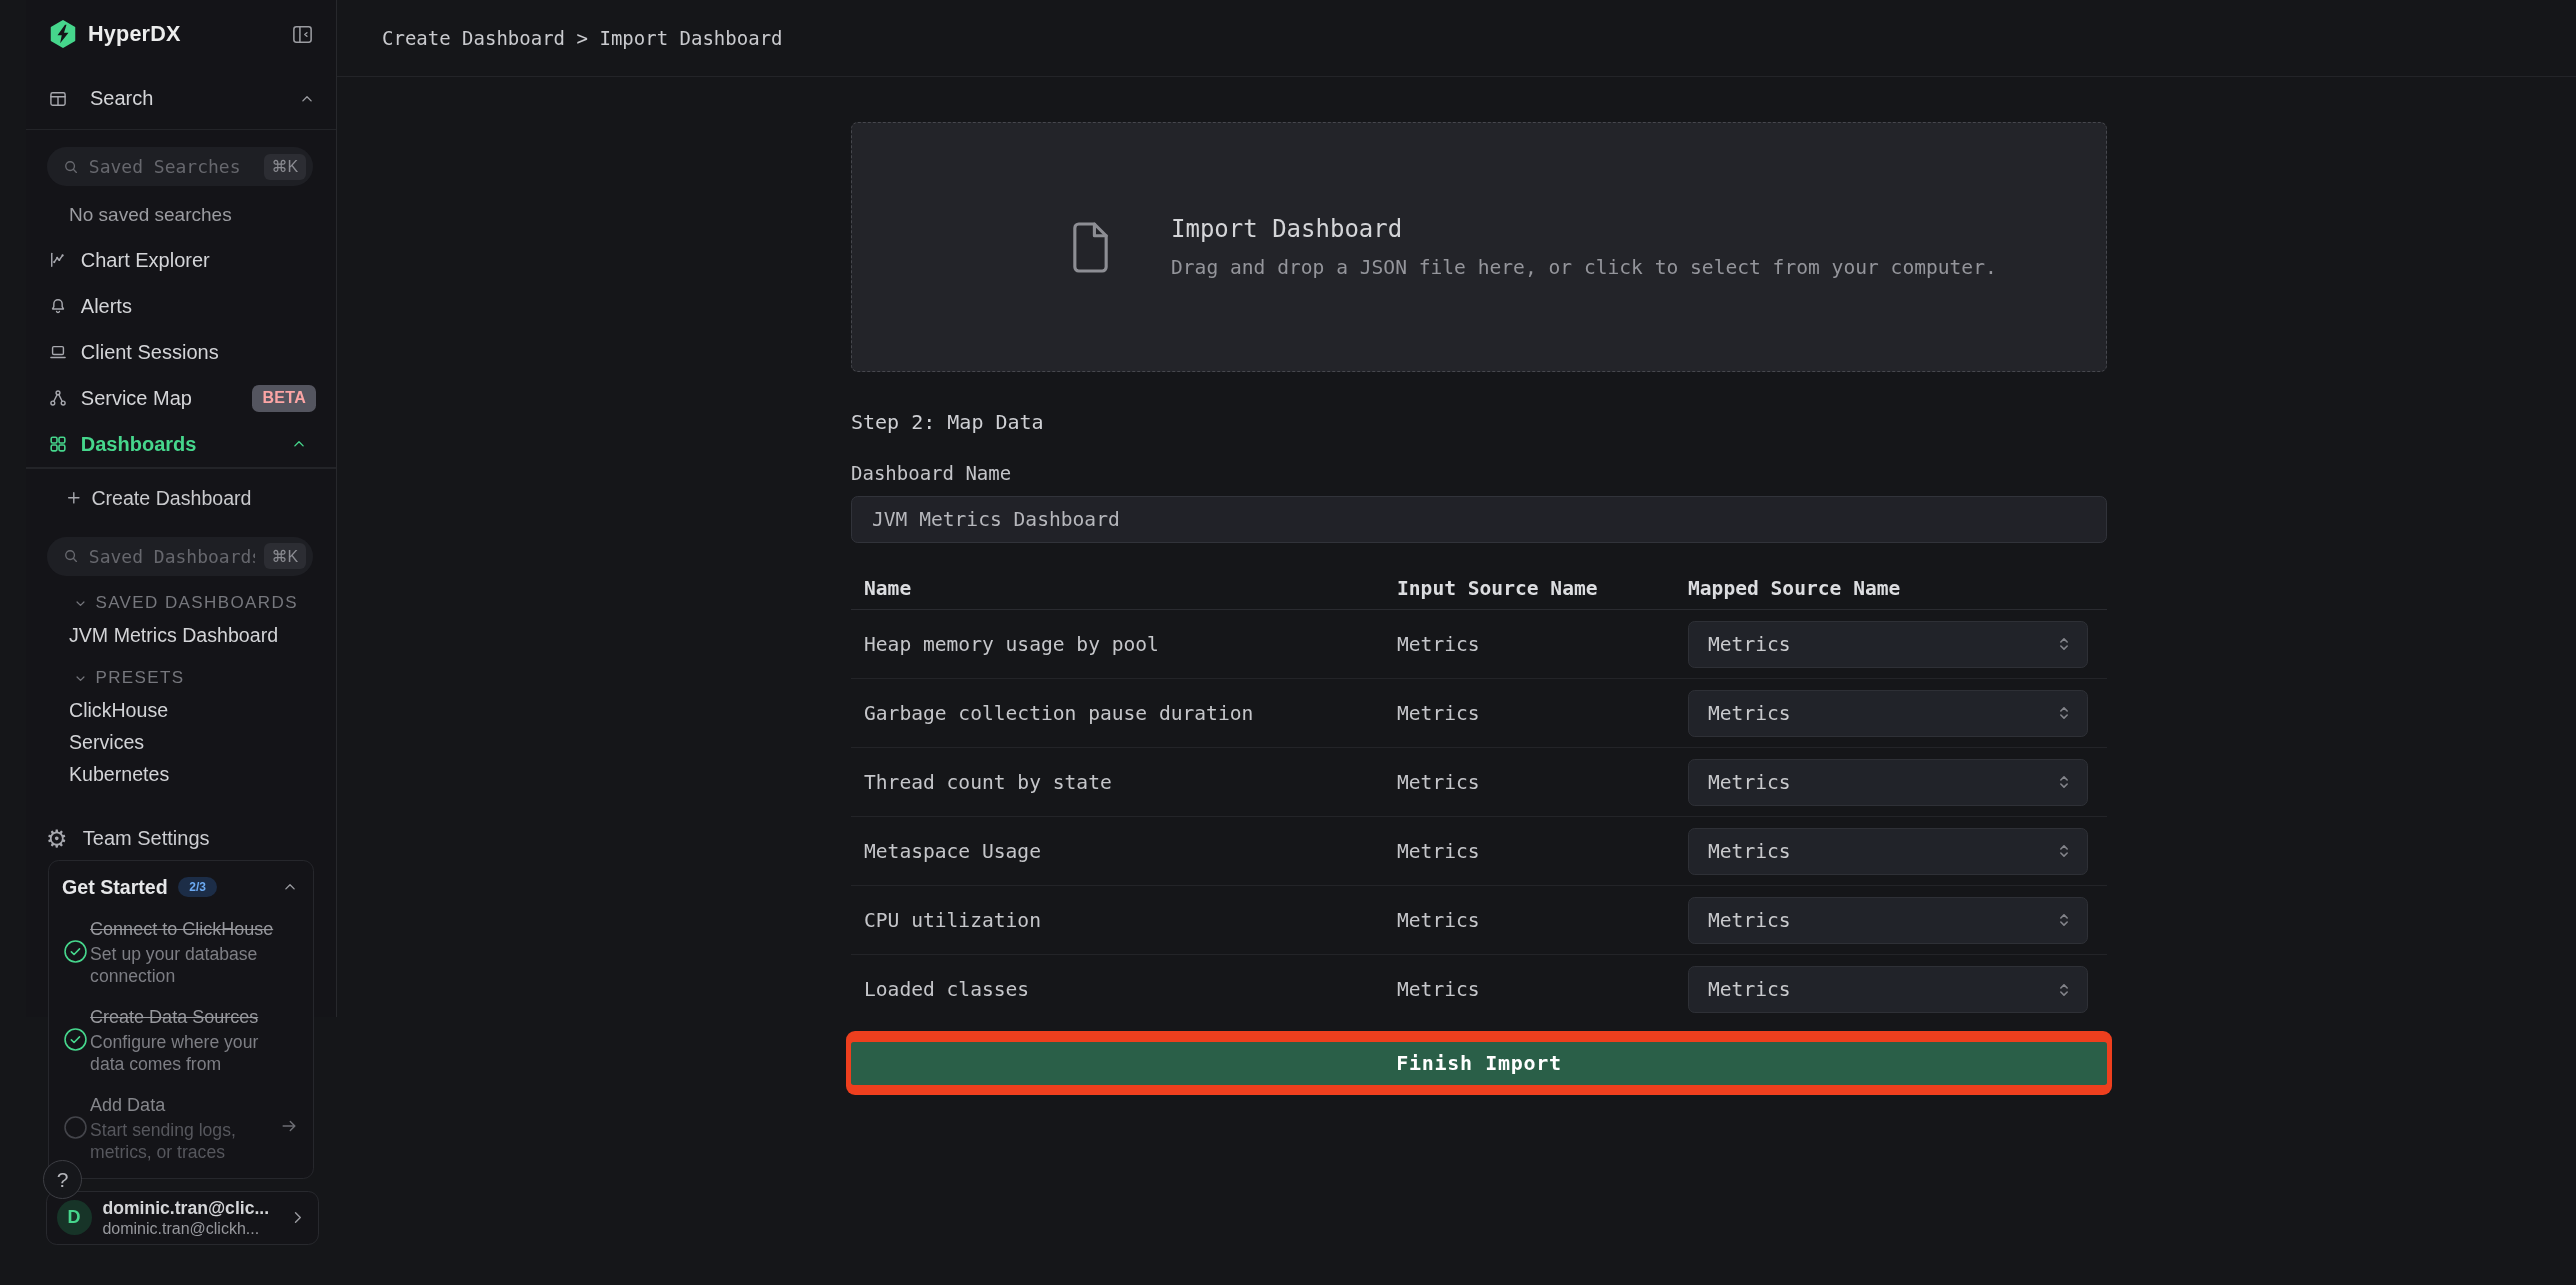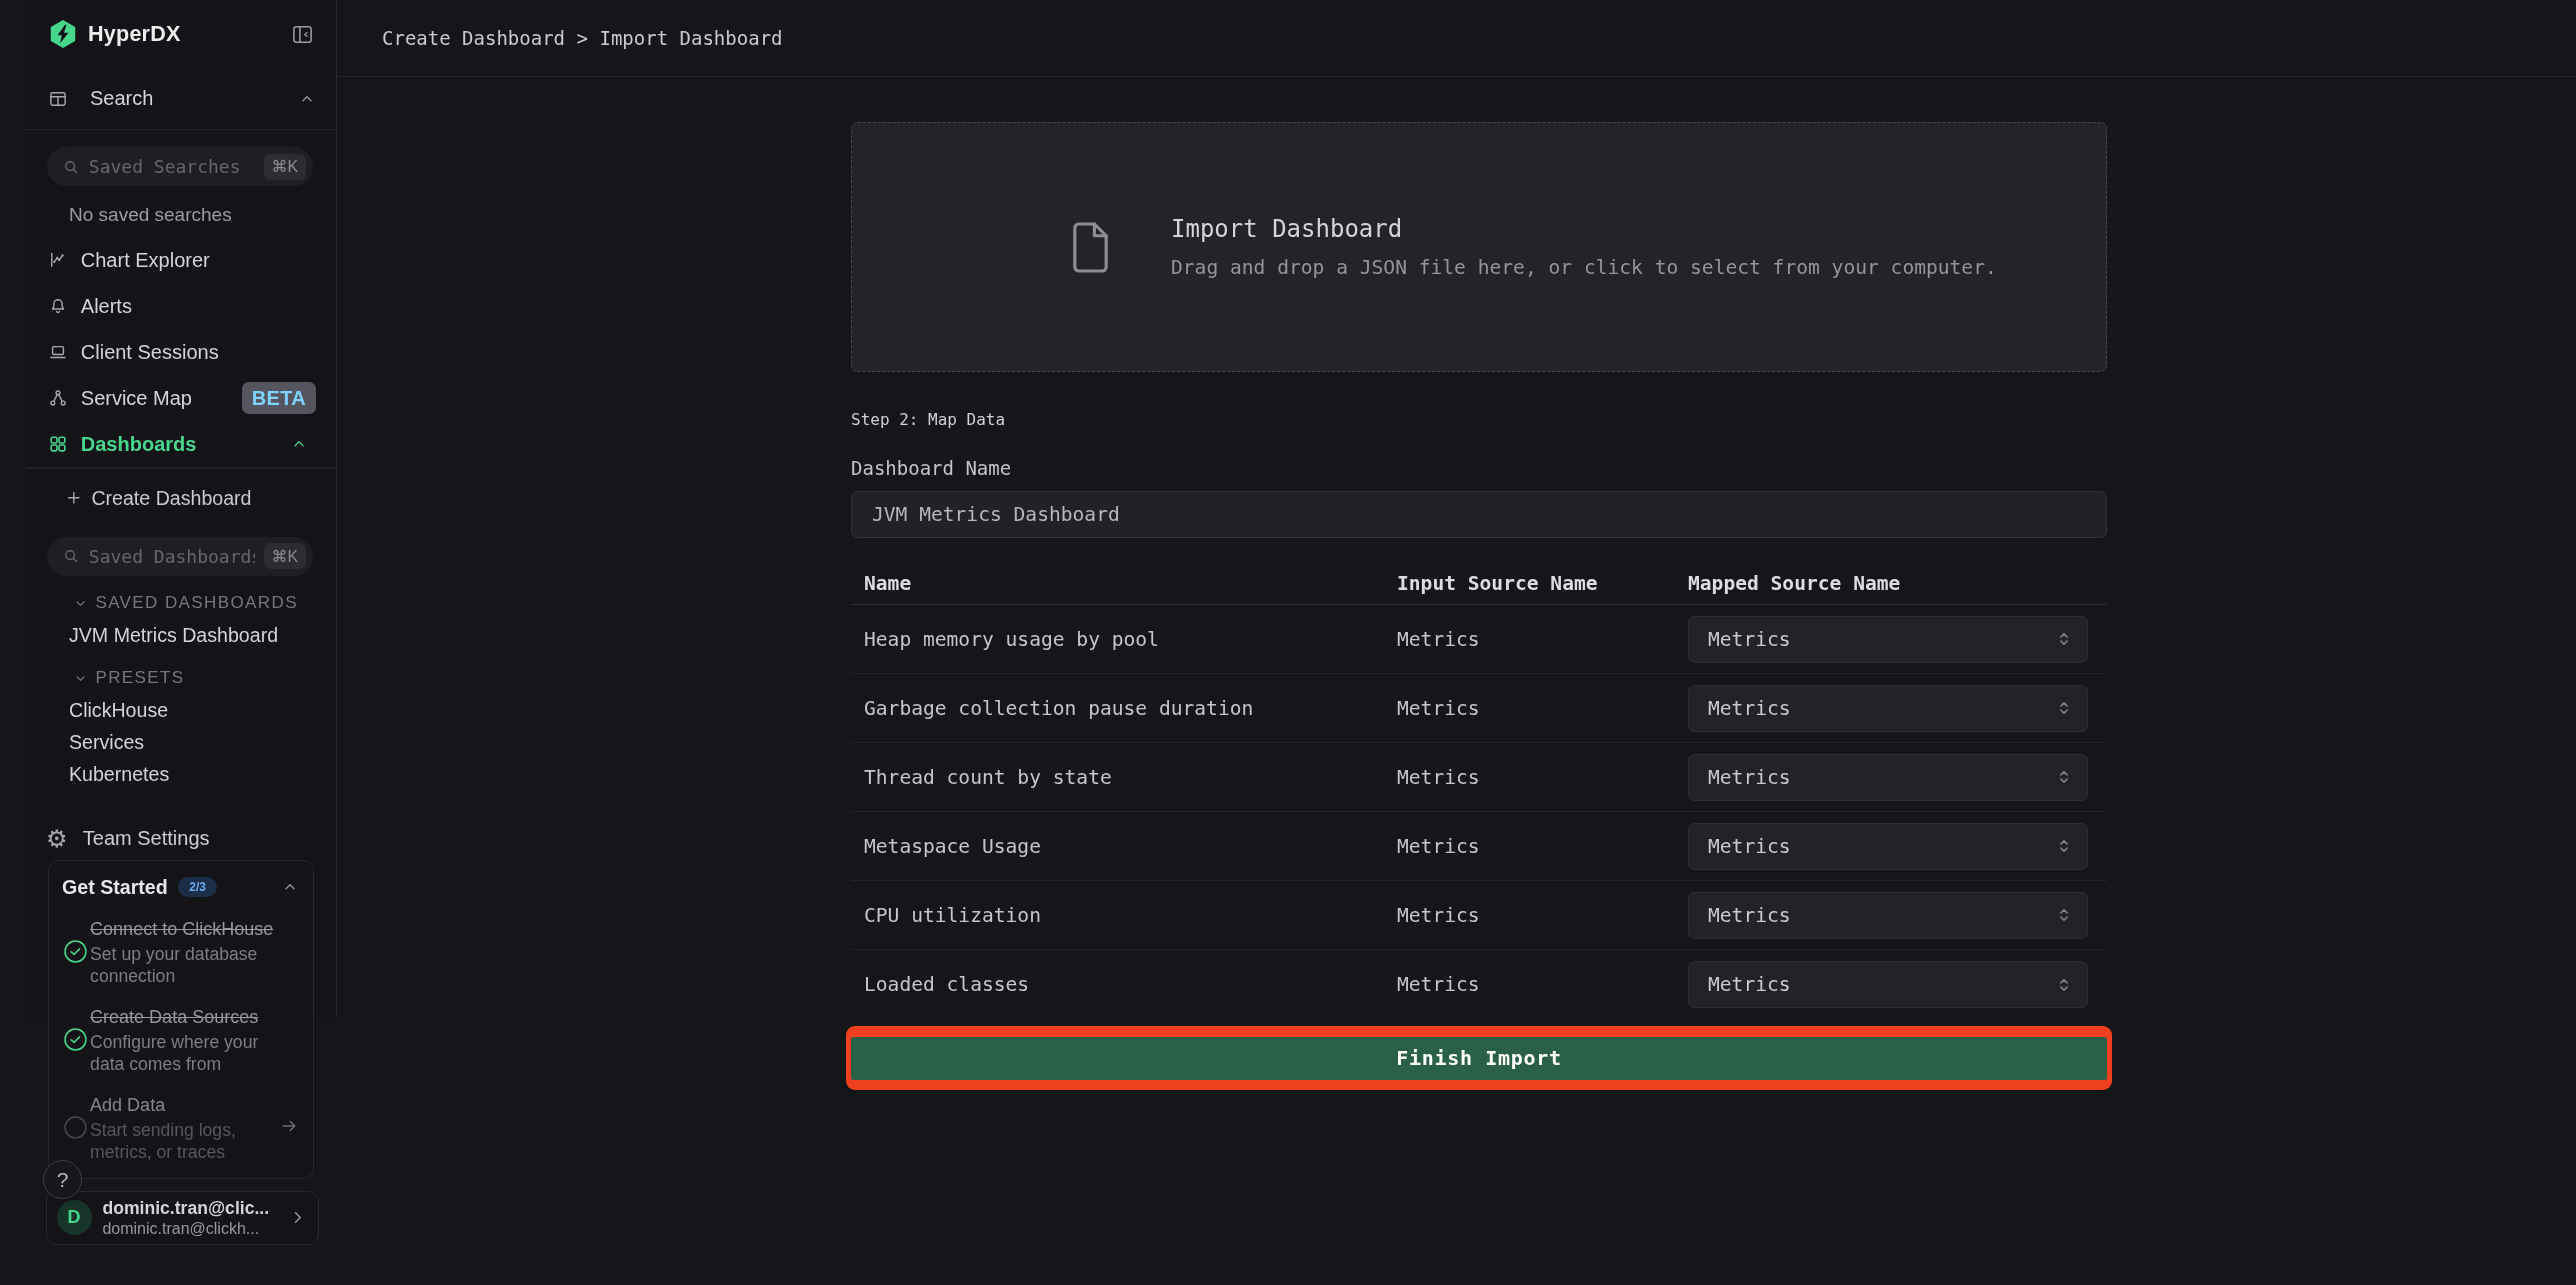--- a/index.html
+++ b/index.html
@@ -30,21 +30,21 @@
   .kbd { background:#2c2d33; color:#8b8c92; font-size:16px; padding:3.4px 8px; border-radius:6px; flex:none; }
 
   .empty-note { margin:18px 0 0 43px; font-size:19px; color:#9b9ca1; flex:none; }
 
   .nav { margin-top:10.8px; flex:none; }
   .nav-item { height:46px; display:flex; align-items:center; gap:6.8px; padding:0 20px 0 22px;
               font-size:20px; color:#c6c7cb; cursor:pointer; }
   .nav-item .icon { color:#a7a8ae; width:26px; flex:none; }
   .nav-item.active, .nav-item.active .icon { color:#46d68c; }
   .nav-item.active .row-label { color:#46d68c; font-weight:600; }
-  .beta { background:#54555f; color:#7dd3fc; font-size:20px; font-weight:bold; letter-spacing:0.3px;
+  .beta { background:#54555f; color:#fca5a5; font-size:16px; font-weight:bold; letter-spacing:0.3px;
           padding:4.7px 10px; border-radius:6.8px; margin-left:auto; }
   .chev-dim { color:#9b9ca1; }
 
   .sub-create { height:43px; margin-top:8px; display:flex; align-items:center; gap:8.8px;
                 padding-left:39px; font-size:19.6px; color:#c9cacd; cursor:pointer; flex:none; }
   .sub-create .icon { color:#a7a8ae; }
   .group-row { height:31px; margin-top:12px; display:flex; align-items:center; gap:7.4px;
                padding-left:47px; cursor:pointer; flex:none; }
   .group-row .icon { color:#74757b; }
   .group-label { font-size:17px; font-weight:500; color:#76777d; letter-spacing:1.4px; text-transform:uppercase; }
@@ -92,21 +92,21 @@
             gap:11.5px; padding-left:45px; font-size:19px; color:#c9cace; }
   .crumb { cursor:pointer; }
   .content { width:1256px; margin-left:514px; }
 
   .dropzone { margin-top:45px; height:250px; background:#232429; border:1.4px dashed #46474d; border-radius:6.8px;
               display:flex; align-items:center; gap:57px; padding-left:215px; cursor:pointer; }
   .file-ic { color:#8d8e94; flex:none; }
   .dz-title { font-size:24px; color:#d4d5d8; }
   .dz-sub { font-size:19.6px; color:#94959b; margin-top:13px; }
 
-  .step-title { margin-top:38px; font-size:16px; color:#cfd0d4; }
+  .step-title { margin-top:38px; font-size:20px; color:#cfd0d4; }
   .field-label { margin-top:28px; font-size:19px; color:#c4c5c9; }
   .name-input { margin-top:12px; display:block; width:100%; height:47px; background:#212228;
                 border:1.4px solid #31333a; border-radius:6.8px; padding:0 20px; outline:none;
                 font-family:"DejaVu Sans Mono", monospace; font-size:19.6px; color:#b6b7bc; }
 
   .table { margin-top:24px; }
   .thead, .trow { display:grid; grid-template-columns:533px 291px 1fr; align-items:center; padding-left:13px; }
   .thead { height:43px; border-bottom:1.4px solid #2a2b30; font-weight:bold; font-size:19.6px; color:#dcdde0; }
   .trow { height:69px; border-bottom:1.4px solid #232428; font-size:19.6px; color:#c5c6ca; }
   .trow:last-child { border-bottom:0; }

